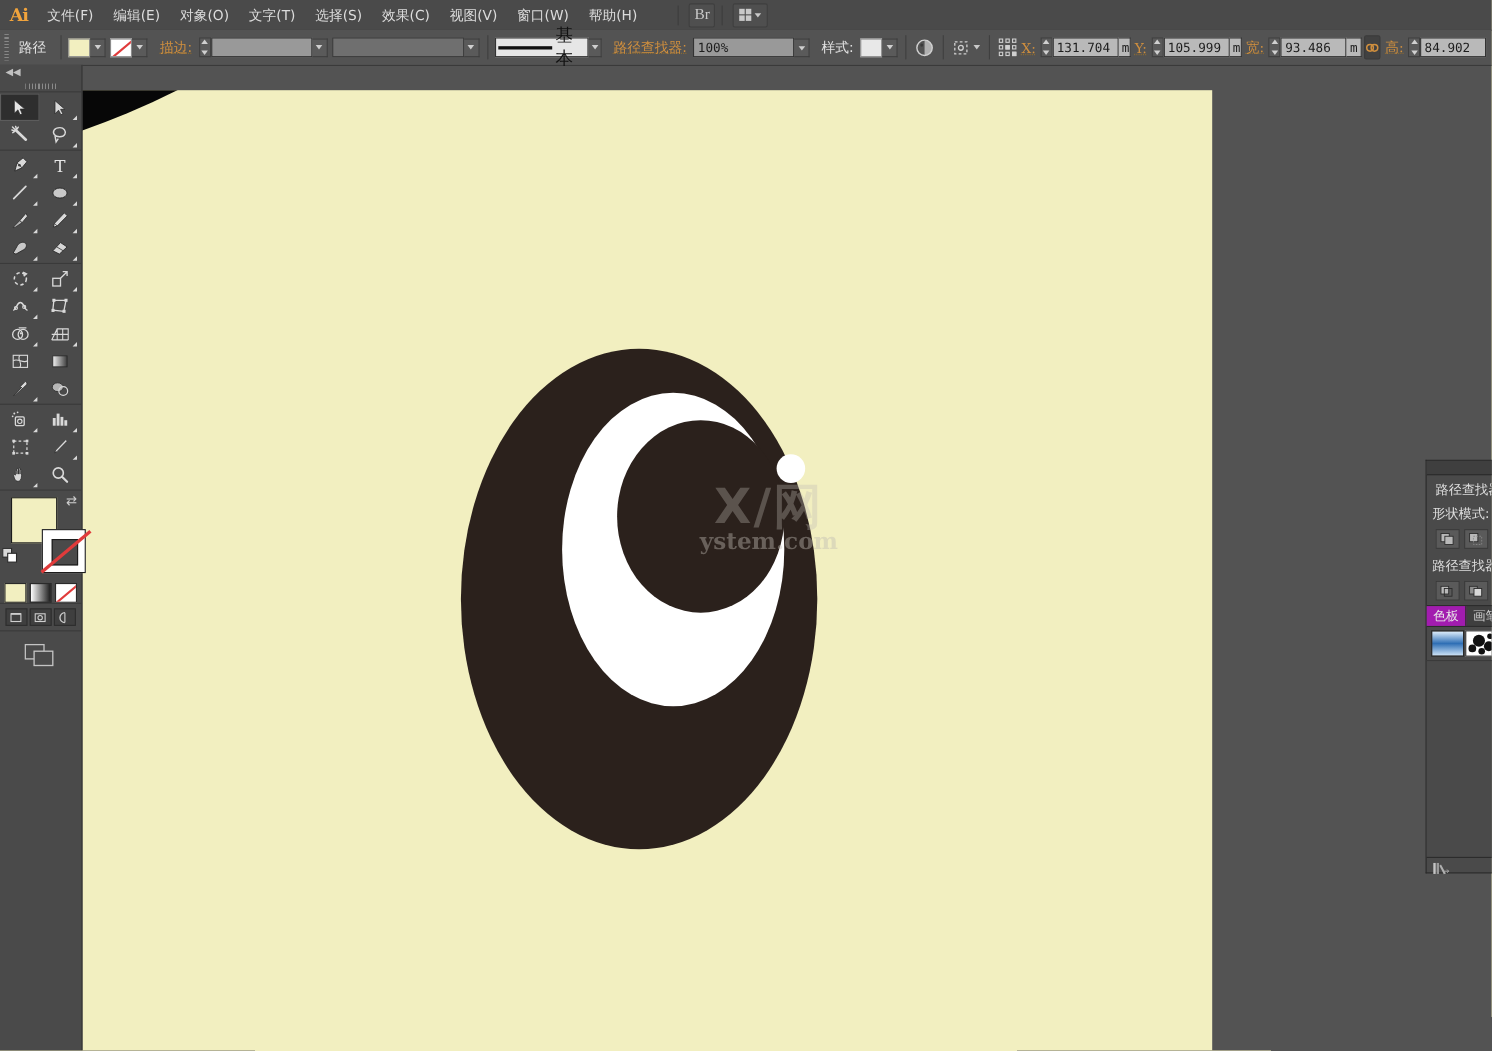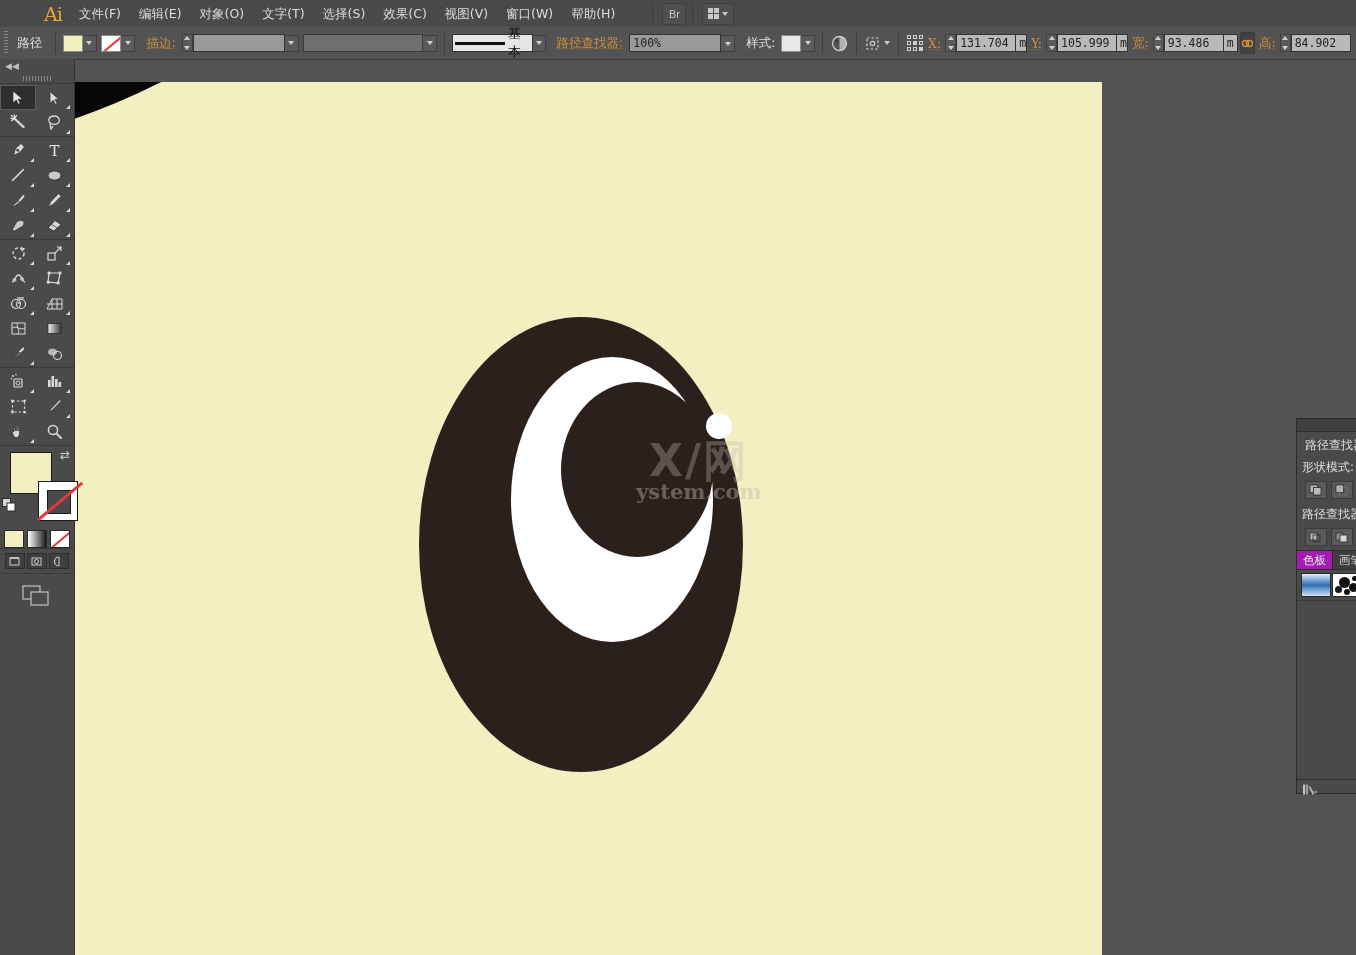--- a/index.html
+++ b/index.html
@@ -13,34 +13,33 @@
   .app{position:relative;width:1356px;height:955px;}
 
   
   .menubar{
     position:absolute;left:0;top:0;width:1356px;height:27px;
     background:#4a4a4a;display:flex;align-items:center;
     border-bottom:1px solid #3a3a3a;
   }
   .ai-logo{
     width:34px;height:27px;display:flex;align-items:center;justify-content:center;
-    color:#f0a33c;font-weight:normal;font-size:19px;font-family:"DejaVu Serif","Liberation Serif",serif;
+    color:#f0a33c;font-weight:bold;font-size:16px;font-family:"DejaVu Serif","Liberation Serif",serif;
     letter-spacing:-1px;
-    padding-left:36px;
   }
   .menu-item{
     padding:0 9px;height:27px;line-height:27px;font-size:12.5px;color:#dcdcdc;
     white-space:nowrap;cursor:default;
   }
   .menubar-sep{width:1px;height:18px;background:#3c3c3c;margin:0 6px;}
   .mb-btn{
     width:22px;height:20px;margin-left:3px;border:1px solid #3f3f3f;background:#4f4f4f;
     display:flex;align-items:center;justify-content:center;border-radius:2px;
   }
-  .br-glyph{font-size:11px;color:#c9c9c9;font-family:Liberation Sans, sans-serif;}
+  .br-glyph{font-size:14px;color:#c9c9c9;font-family:Liberation Serif, serif;}
   .grid-glyph{display:grid;grid-template-columns:5px 5px;grid-template-rows:5px 5px;gap:1px;}
   .grid-glyph i{background:#c9c9c9;display:block;}
   .caret{width:0;height:0;border-left:3px solid transparent;border-right:3px solid transparent;
          border-top:4px solid #c9c9c9;margin-left:3px;}
 
   
   .controlbar{
     position:absolute;left:0;top:27px;width:1356px;height:32px;
     background:#535353;border-bottom:1px solid #3a3a3a;
     display:flex;align-items:center;
@@ -79,21 +78,21 @@
     font-family:"DejaVu Sans Mono","Liberation Mono",monospace;
   }
   .field.wide{width:60px;}
   .field.combo{width:92px;background:#999;}
   .field.combo2{width:120px;background:#6f6f6f;border-color:#3a3a3a;}
   .basic-combo{
     height:18px;background:#e6e6e6;border:1px solid #333;box-sizing:border-box;
     display:flex;align-items:center;padding:0 2px;gap:3px;
   }
   .basic-combo .bar{width:58px;height:3px;background:#111;}
-  .basic-combo .txt{font-size:13px;color:#111;}
+  .basic-combo .txt{font-size:16px;color:#111;}
   .icon-btn{
     width:22px;height:20px;display:flex;align-items:center;justify-content:center;
     border:1px solid transparent;
   }
   .xylabel{color:#d08f3e;font-size:12.5px;padding:0 4px;font-family:"DejaVu Serif",serif;
            text-decoration:underline dotted #8a6a34;}
   .link-btn{
     width:20px;height:20px;border:1px solid #3b3b3b;background:#414141;border-radius:2px;
     display:flex;align-items:center;justify-content:center;color:#d08f3e;font-size:12px;
   }

